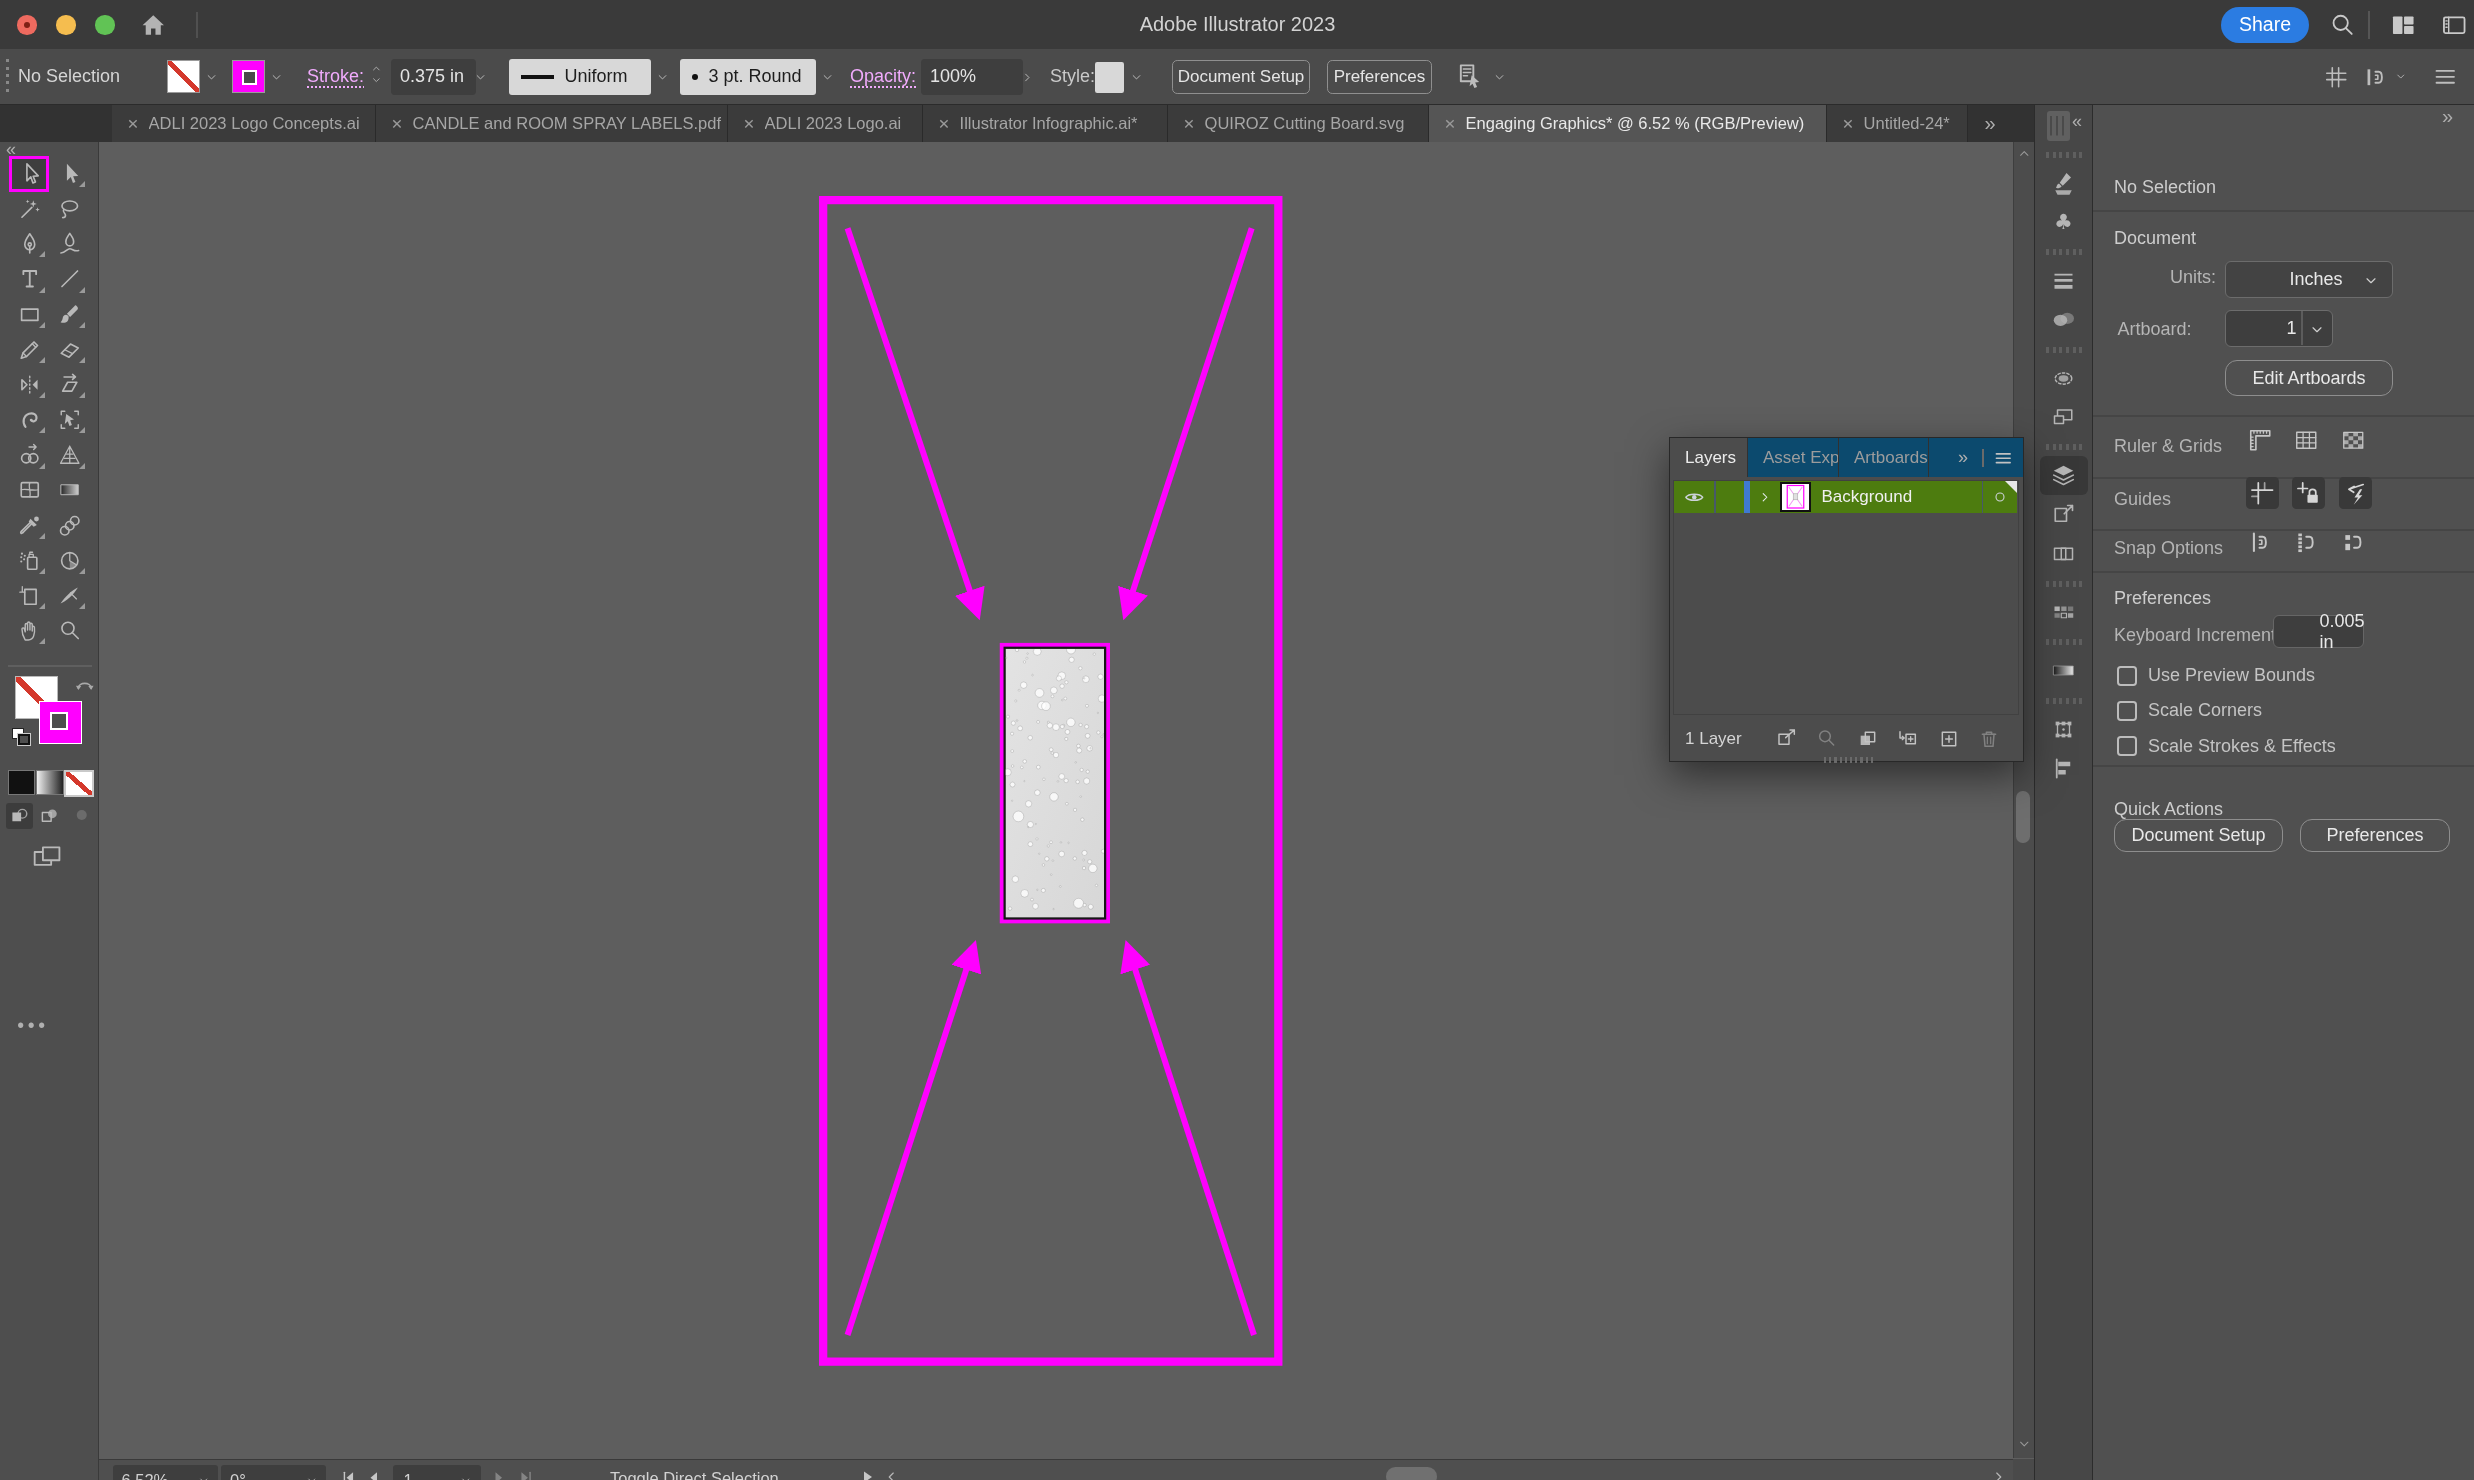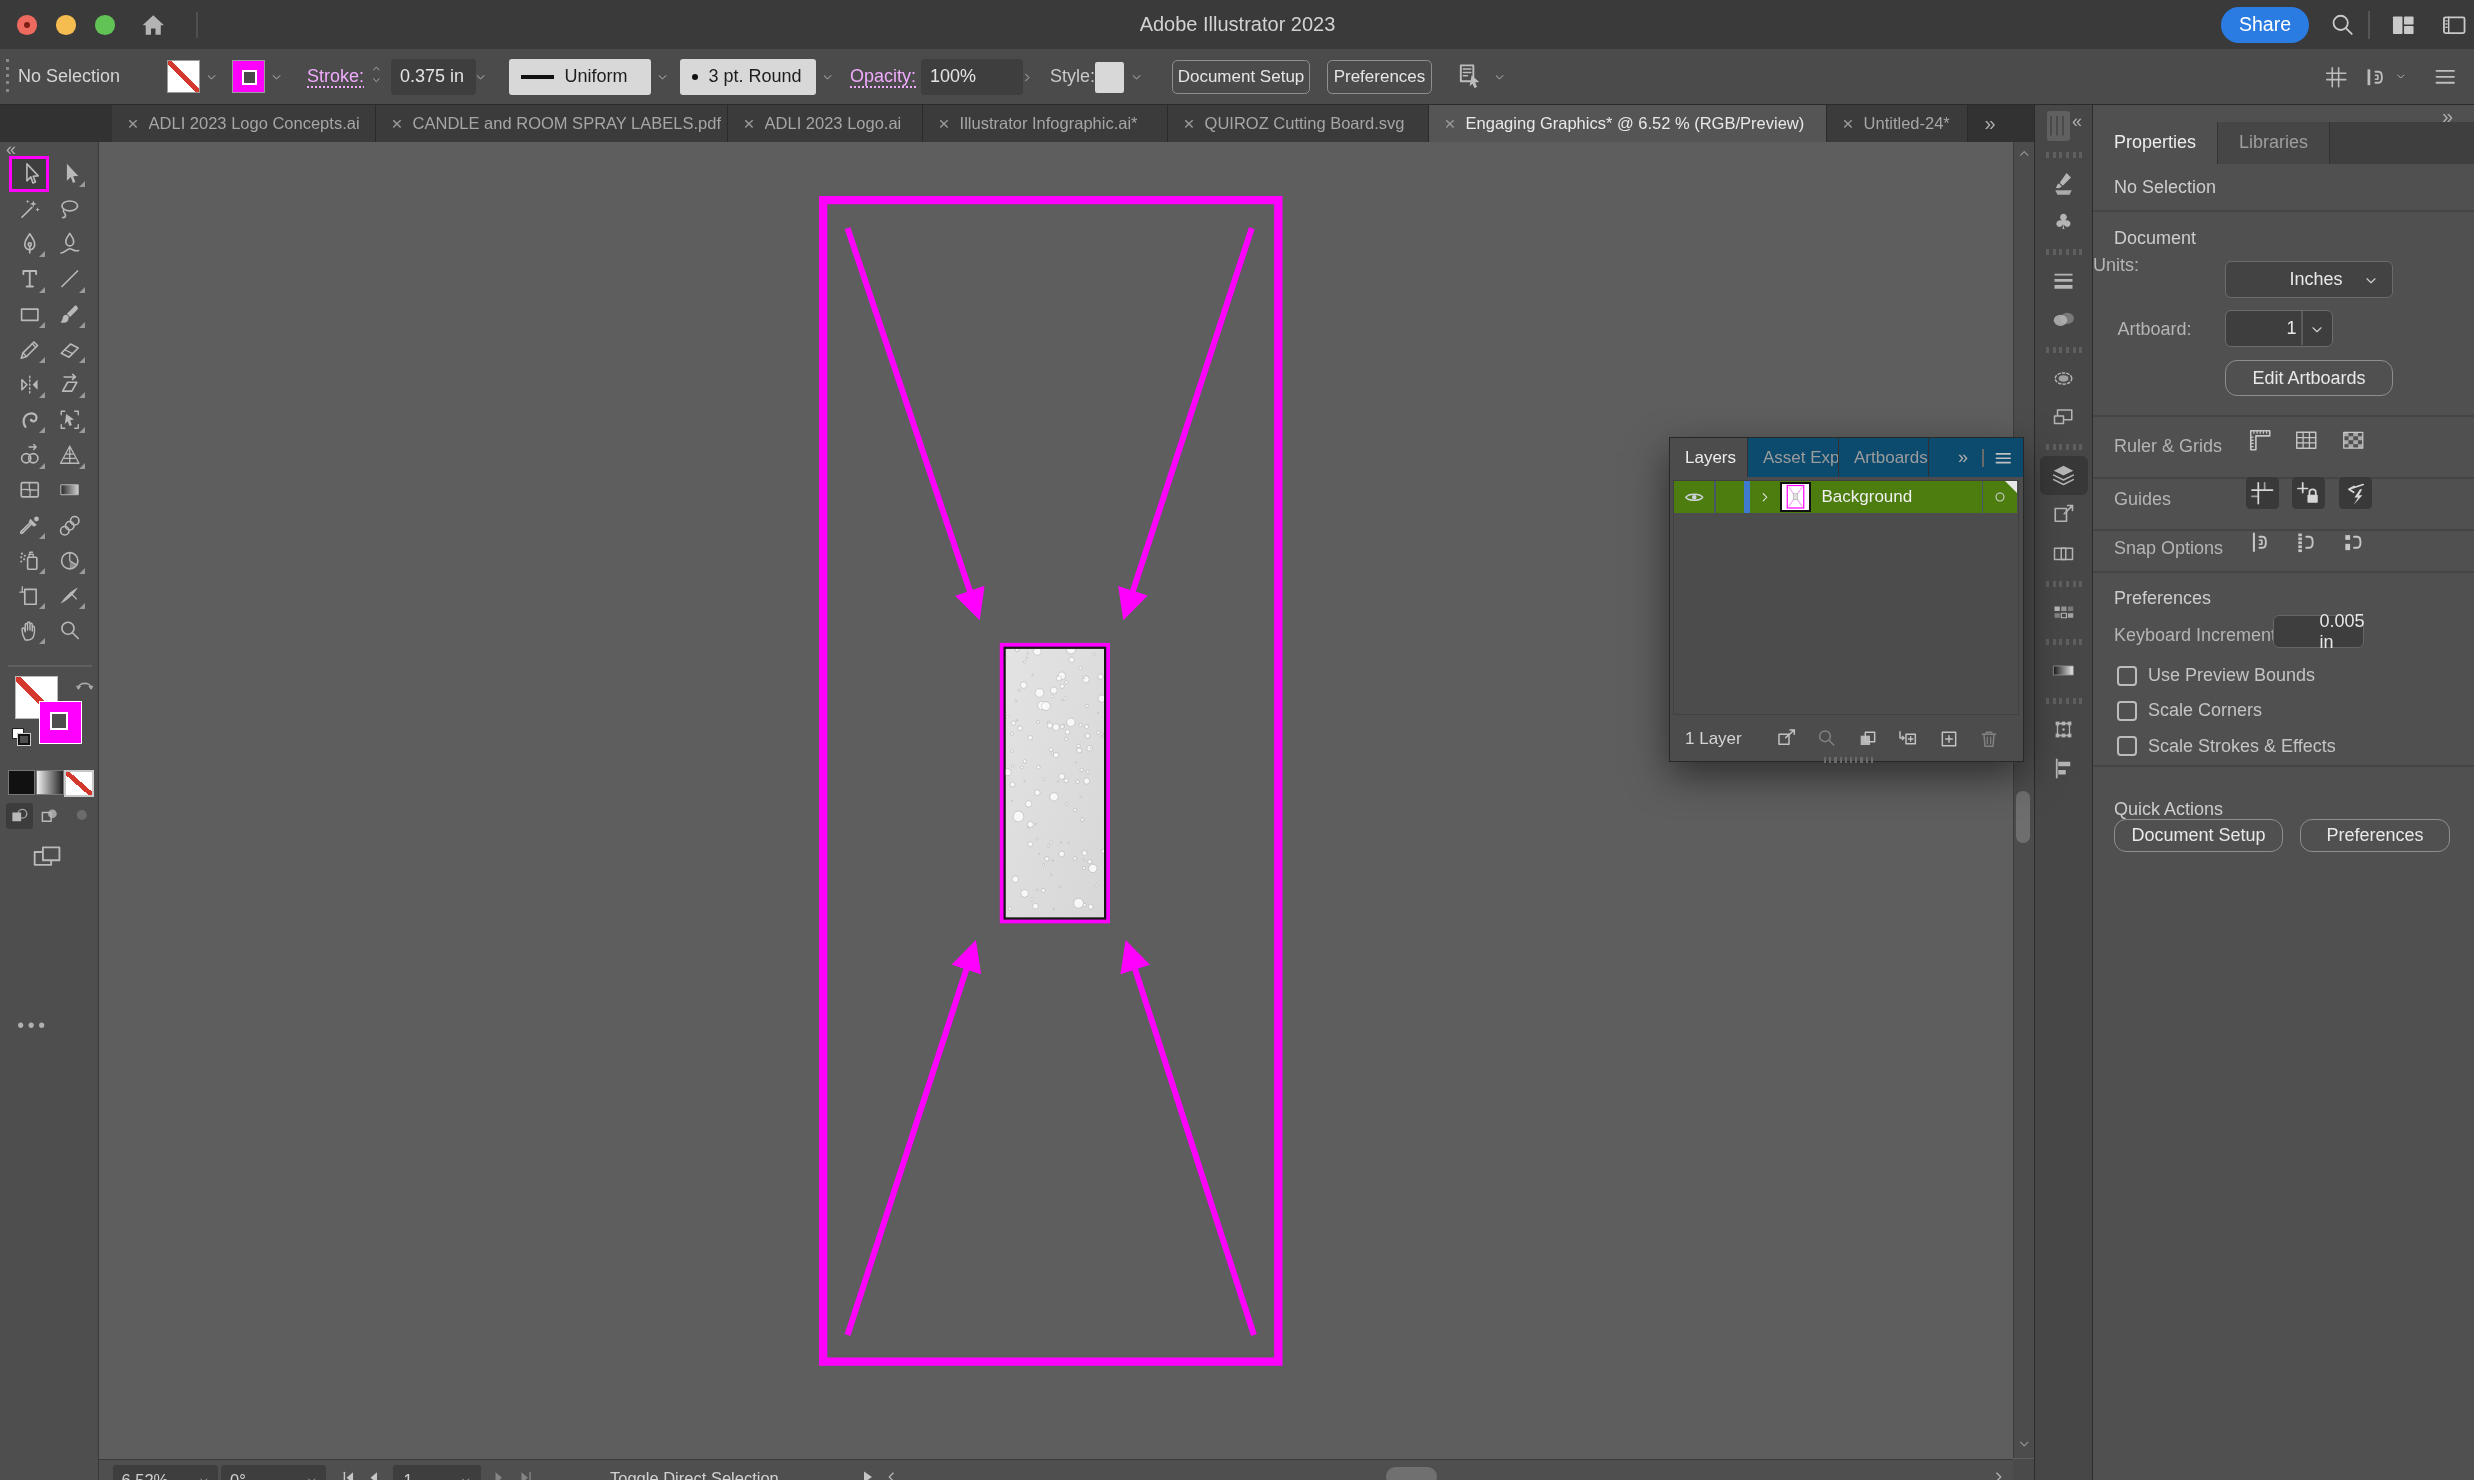--- a/index.html
+++ b/index.html
@@ -918,31 +918,27 @@
                 <rect x="11" y="20" width="10" height="6"></rect>
               </g>
             </svg>
           </span>
         </div>
       </div>
   </div>
 
   <div class="props">
     <span class="abs chvtxt" style="left:349px;top:0px">»</span>
-    <div class="ptabs">
-      <div class="ptab active">Properties</div>
-      <div class="ptab">Libraries</div>
-    </div>
 
     <div class="abs" style="left:21px;top:72px;color:#cdcdcd">No Selection</div>
     <div class="phr" style="top:105px"></div>
 
     <div class="abs" style="left:21px;top:123px;color:#cdcdcd">Document</div>
 
-    <div class="abs plabel" style="left:0;top:150px;width:123px;text-align:left">Units:</div>
+    <div class="abs plabel" style="left:0;top:162px;width:123px;text-align:right">Units:</div>
     <div class="pselect" style="left:132px;top:156px;width:168px;height:37px">
       <span style="padding-left:16.5px">Inches</span>
       <span class="abs" style="left:136px;top:9.7px;color:#cfcfcf"><span class="icon-slot"><svg class="ic" width="18" height="18" viewBox="0 0 36 36" fill="none" stroke="currentColor" stroke-width="2.3" stroke-linecap="round" stroke-linejoin="round">
               <path d="M10 13.5 L18 21.5 L26 13.5"></path>
             </svg></span></span>
     </div>
 
     <div class="abs plabel" style="left:0;top:214px;width:123px;text-align:center">Artboard:</div>
     <div class="pselect" style="left:132px;top:205px;width:108px;height:37px;background:#3e3e3e">
       <span style="padding-left:13.5px">1</span>

